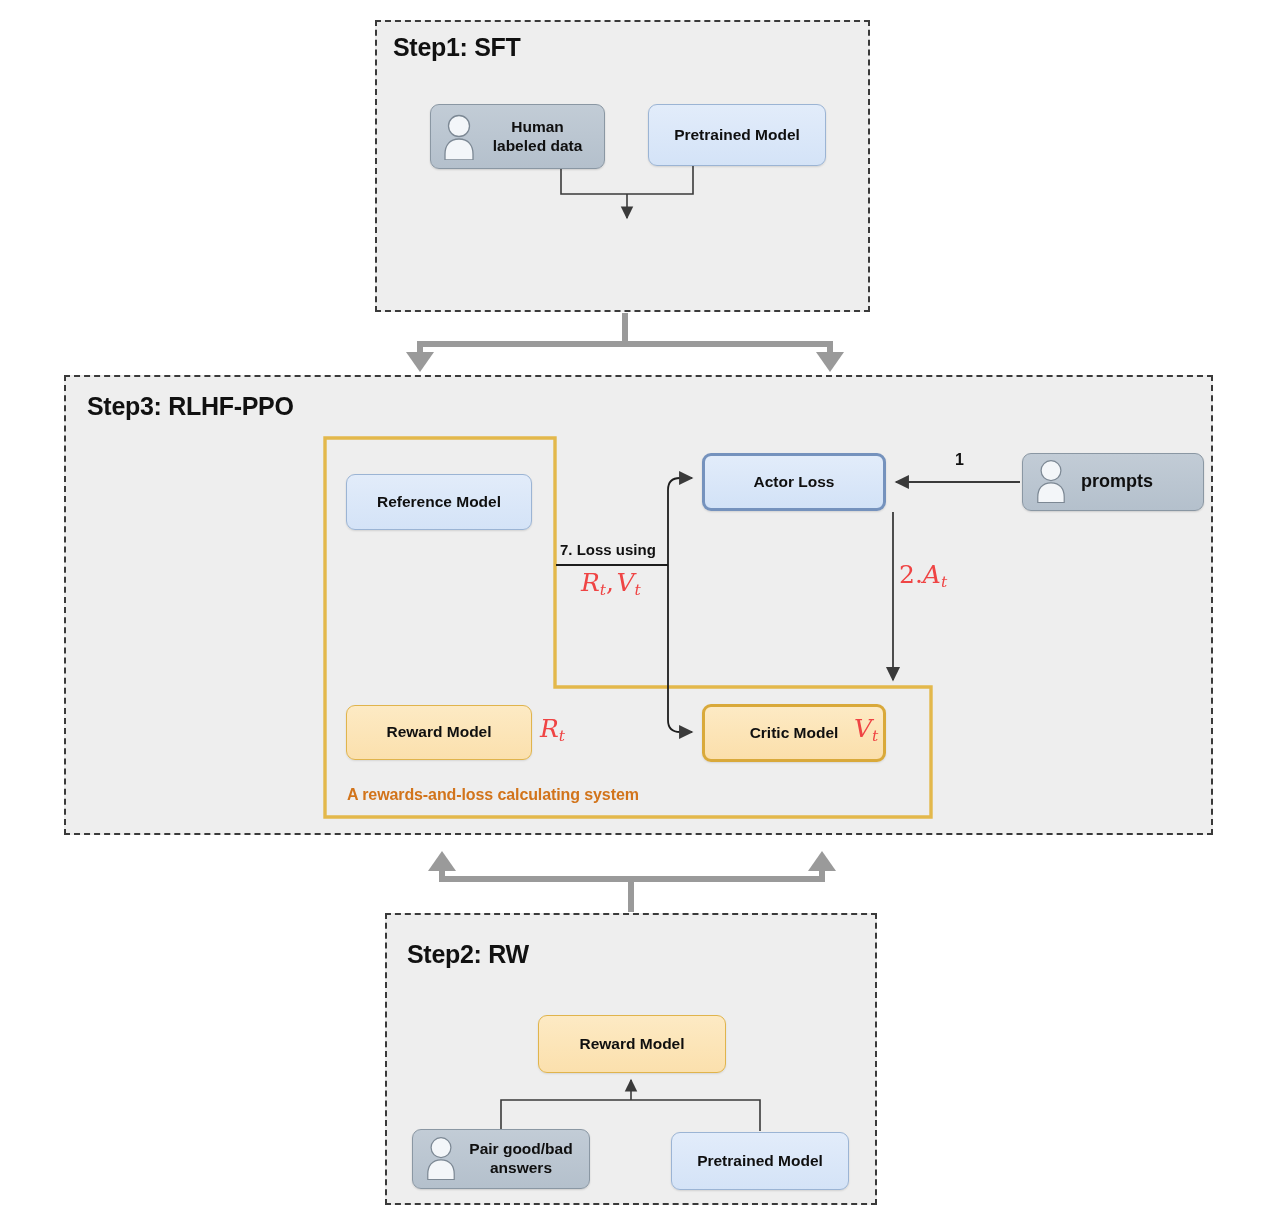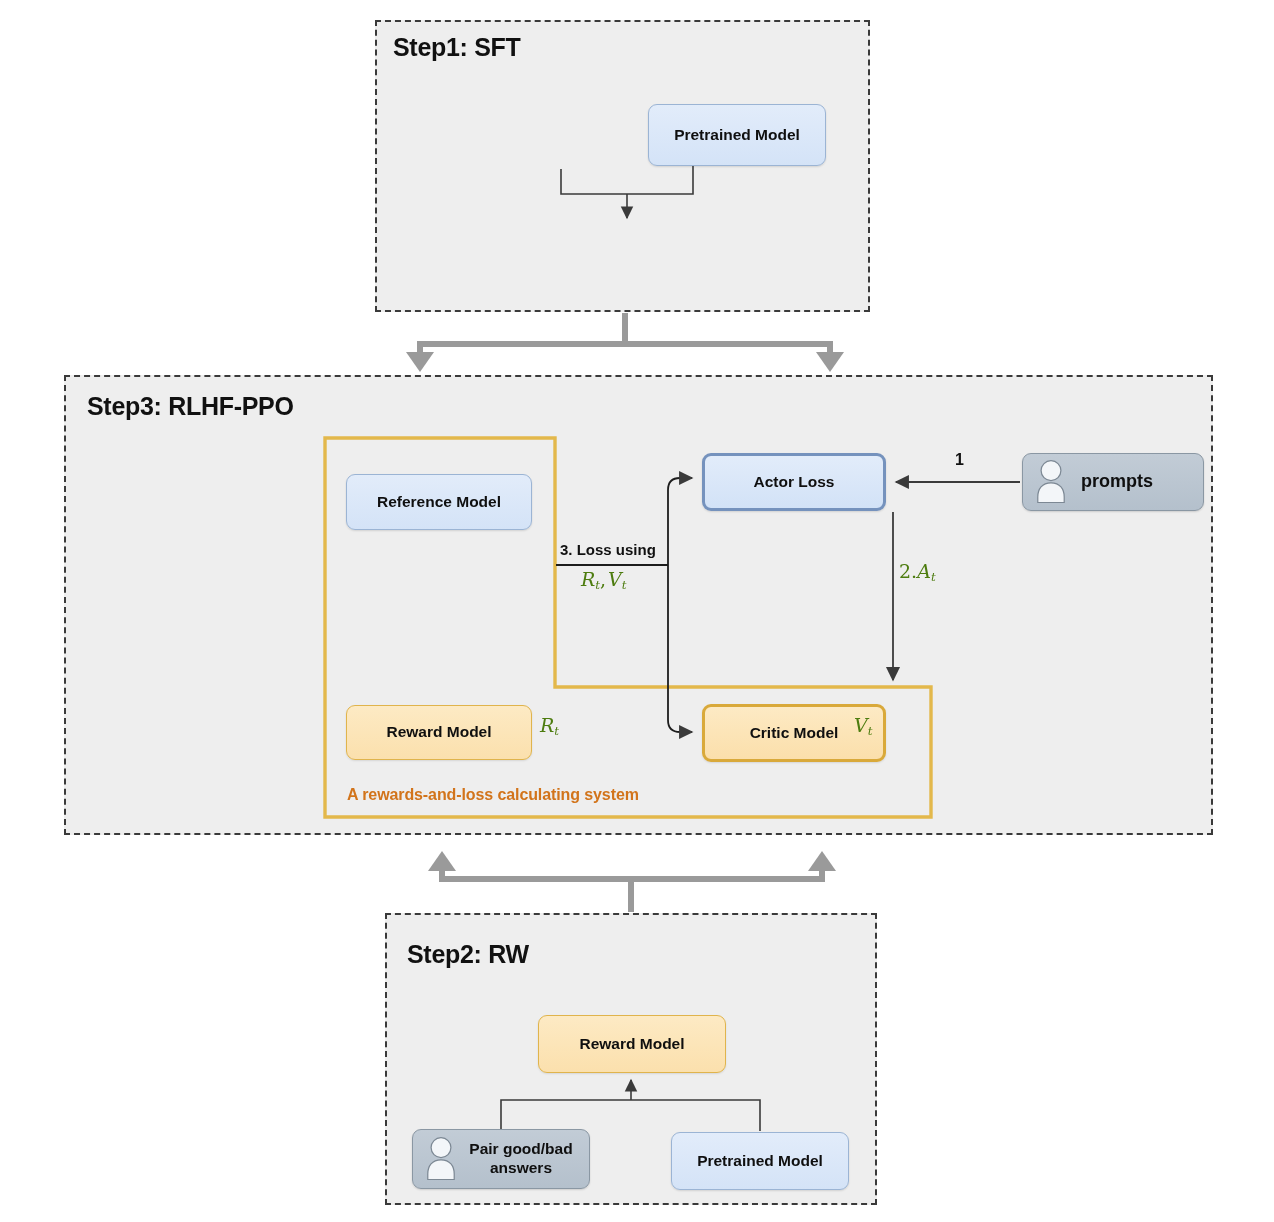--- a/index.html
+++ b/index.html
@@ -99,22 +99,22 @@
   .cap-orange{
     font-size:16px;
     font-weight:bold;
     color:#d2741b;
     letter-spacing:-0.1px;
   }
   .math{
     position:absolute;
     font-family:"DejaVu Serif","Liberation Serif",serif;
     font-style:italic;
-    font-size:19px;
-    color:#4d7c0f;
+    font-size:25px;
+    color:#ef4444;
     white-space:nowrap;
   }
   .math .sub{
     font-size:0.62em;
     vertical-align:-0.28em;
     font-style:italic;
   }
   .math .num{ font-style:normal; }
   .math .comma{ font-style:normal; }
 
@@ -127,20 +127,32 @@
   }
 </style>
 </head>
 <body>
 
 <div id="canvas">
 
   <div class="step-box" style="left:375px; top:20px; width:495px; height:292px;"></div>
   <div class="step-title" style="left:393px; top:33px;">Step1: SFT</div>
 
+  <div class="node node-gray" style="left:430px; top:104px; width:175px; height:65px;">
+    <span class="person">
+      <svg viewBox="0 0 36 46" width="36" height="46">
+        <circle cx="18" cy="12" r="10.5" fill="#f3f6f9" stroke="#7c8894" stroke-width="1.3"></circle>
+        <path d="M18 25 C8.5 25 4 31.5 4 40 L4 46 L32 46 L32 40 C32 31.5 27.5 25 18 25 Z" fill="#f3f6f9" stroke="#7c8894" stroke-width="1.3"></path>
+      </svg>
+    </span>
+    <span class="label-offset">
+      <span>Human</span><br>
+      <span>labeled data</span>
+    </span>
+  </div>
 
   <div class="node node-blue" style="left:648px; top:104px; width:178px; height:62px;">
     <span>Pretrained Model</span>
   </div>
 
 
   <div class="step-box" style="left:64px; top:375px; width:1149px; height:460px;"></div>
   <div class="step-title" style="left:87px; top:392px;">Step3: RLHF-PPO</div>
 
   <svg class="overlay gold-frame">
@@ -166,21 +178,21 @@
         <path d="M18 25 C8.5 25 4 31.5 4 40 L4 46 L32 46 L32 40 C32 31.5 27.5 25 18 25 Z" fill="#f3f6f9" stroke="#7c8894" stroke-width="1.3"></path>
       </svg>
     </span>
     <span style="padding-left:58px; font-size:18px;">prompts</span>
   </div>
 
   <div class="node node-orange-strong" style="left:702px; top:704px; width:184px; height:58px;">
     <span>Critic Model</span>
   </div>
 
-  <div class="cap cap-bold" style="left:560px; top:541px;">3. Loss using</div>
+  <div class="cap cap-bold" style="left:560px; top:541px;">7. Loss using</div>
 
   <div class="math" style="left:581px; top:568px;">
     <span>R</span><span class="sub">t</span><span class="comma">, </span><span>V</span><span class="sub">t</span>
   </div>
 
   <div class="cap cap-bold" style="left:955px; top:451px; font-size:16px;">1</div>
 
   <div class="math" style="left:899px; top:560px;">
     <span class="num">2.</span><span>A</span><span class="sub">t</span>
   </div>

